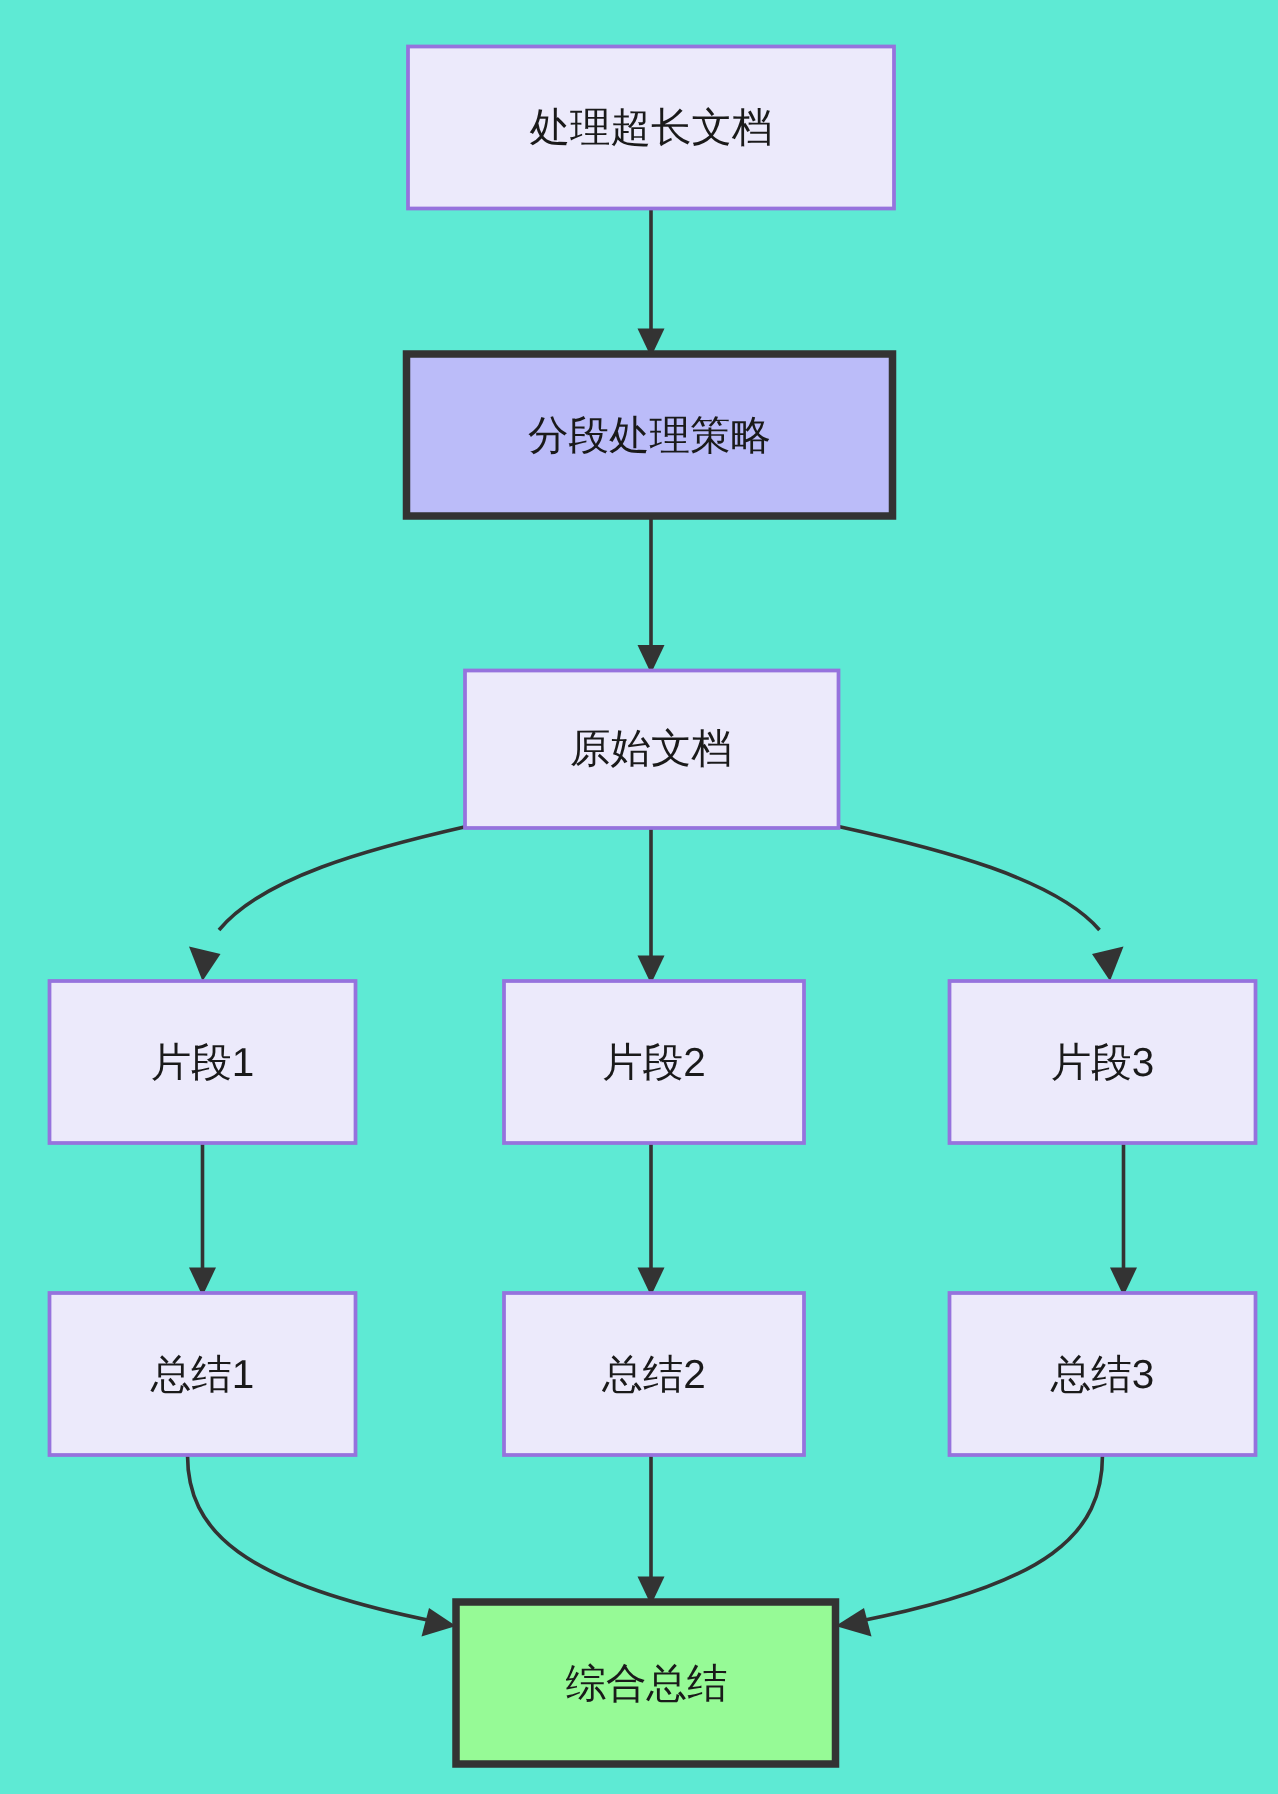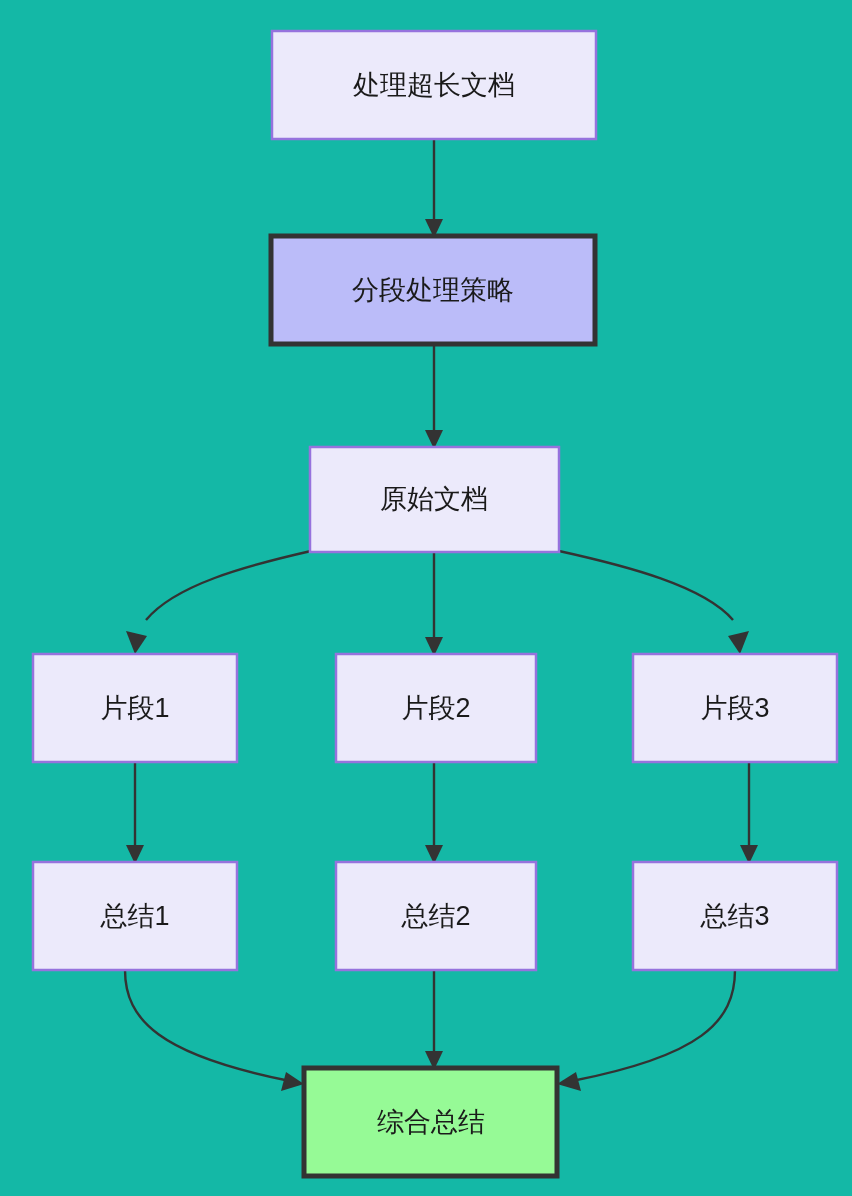--- a/index.html
+++ b/index.html
@@ -11,21 +11,21 @@
   body {
     width: 852px;
     height: 1196px;
     font-family: "Liberation Sans", "DejaVu Sans", sans-serif;
     overflow: hidden;
   }
   #flowchart-root {
     position: relative;
     width: 852px;
     height: 1196px;
-    background: #14b8a6;
+    background: #5eead4;
   }
   svg.diagram {
     display: block;
     width: 852px;
     height: 1196px;
   }
   .node-rect {
     stroke-linejoin: miter;
   }
   .node-label {

